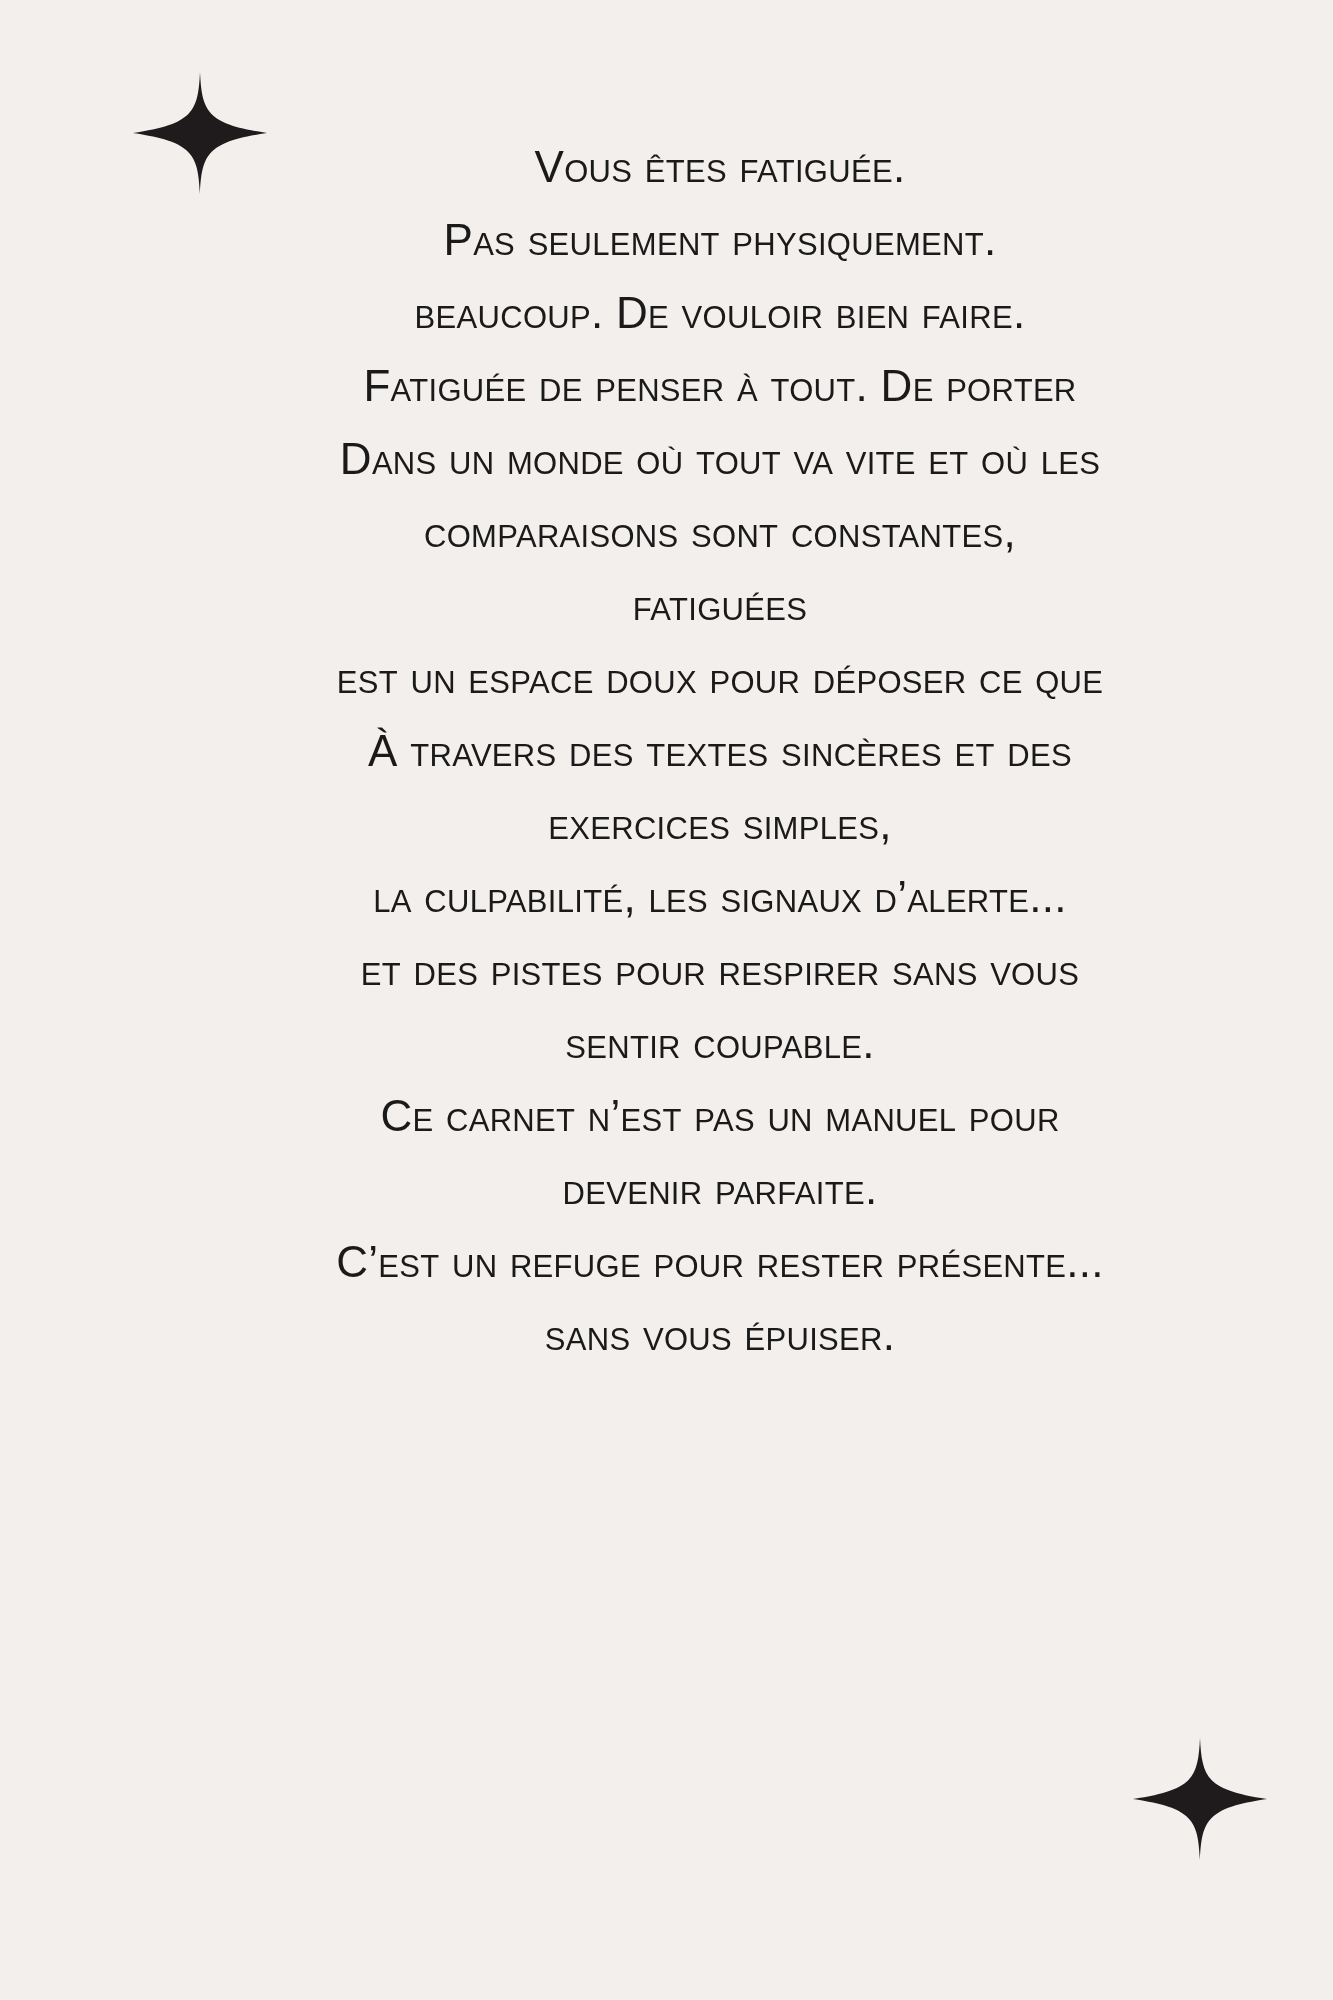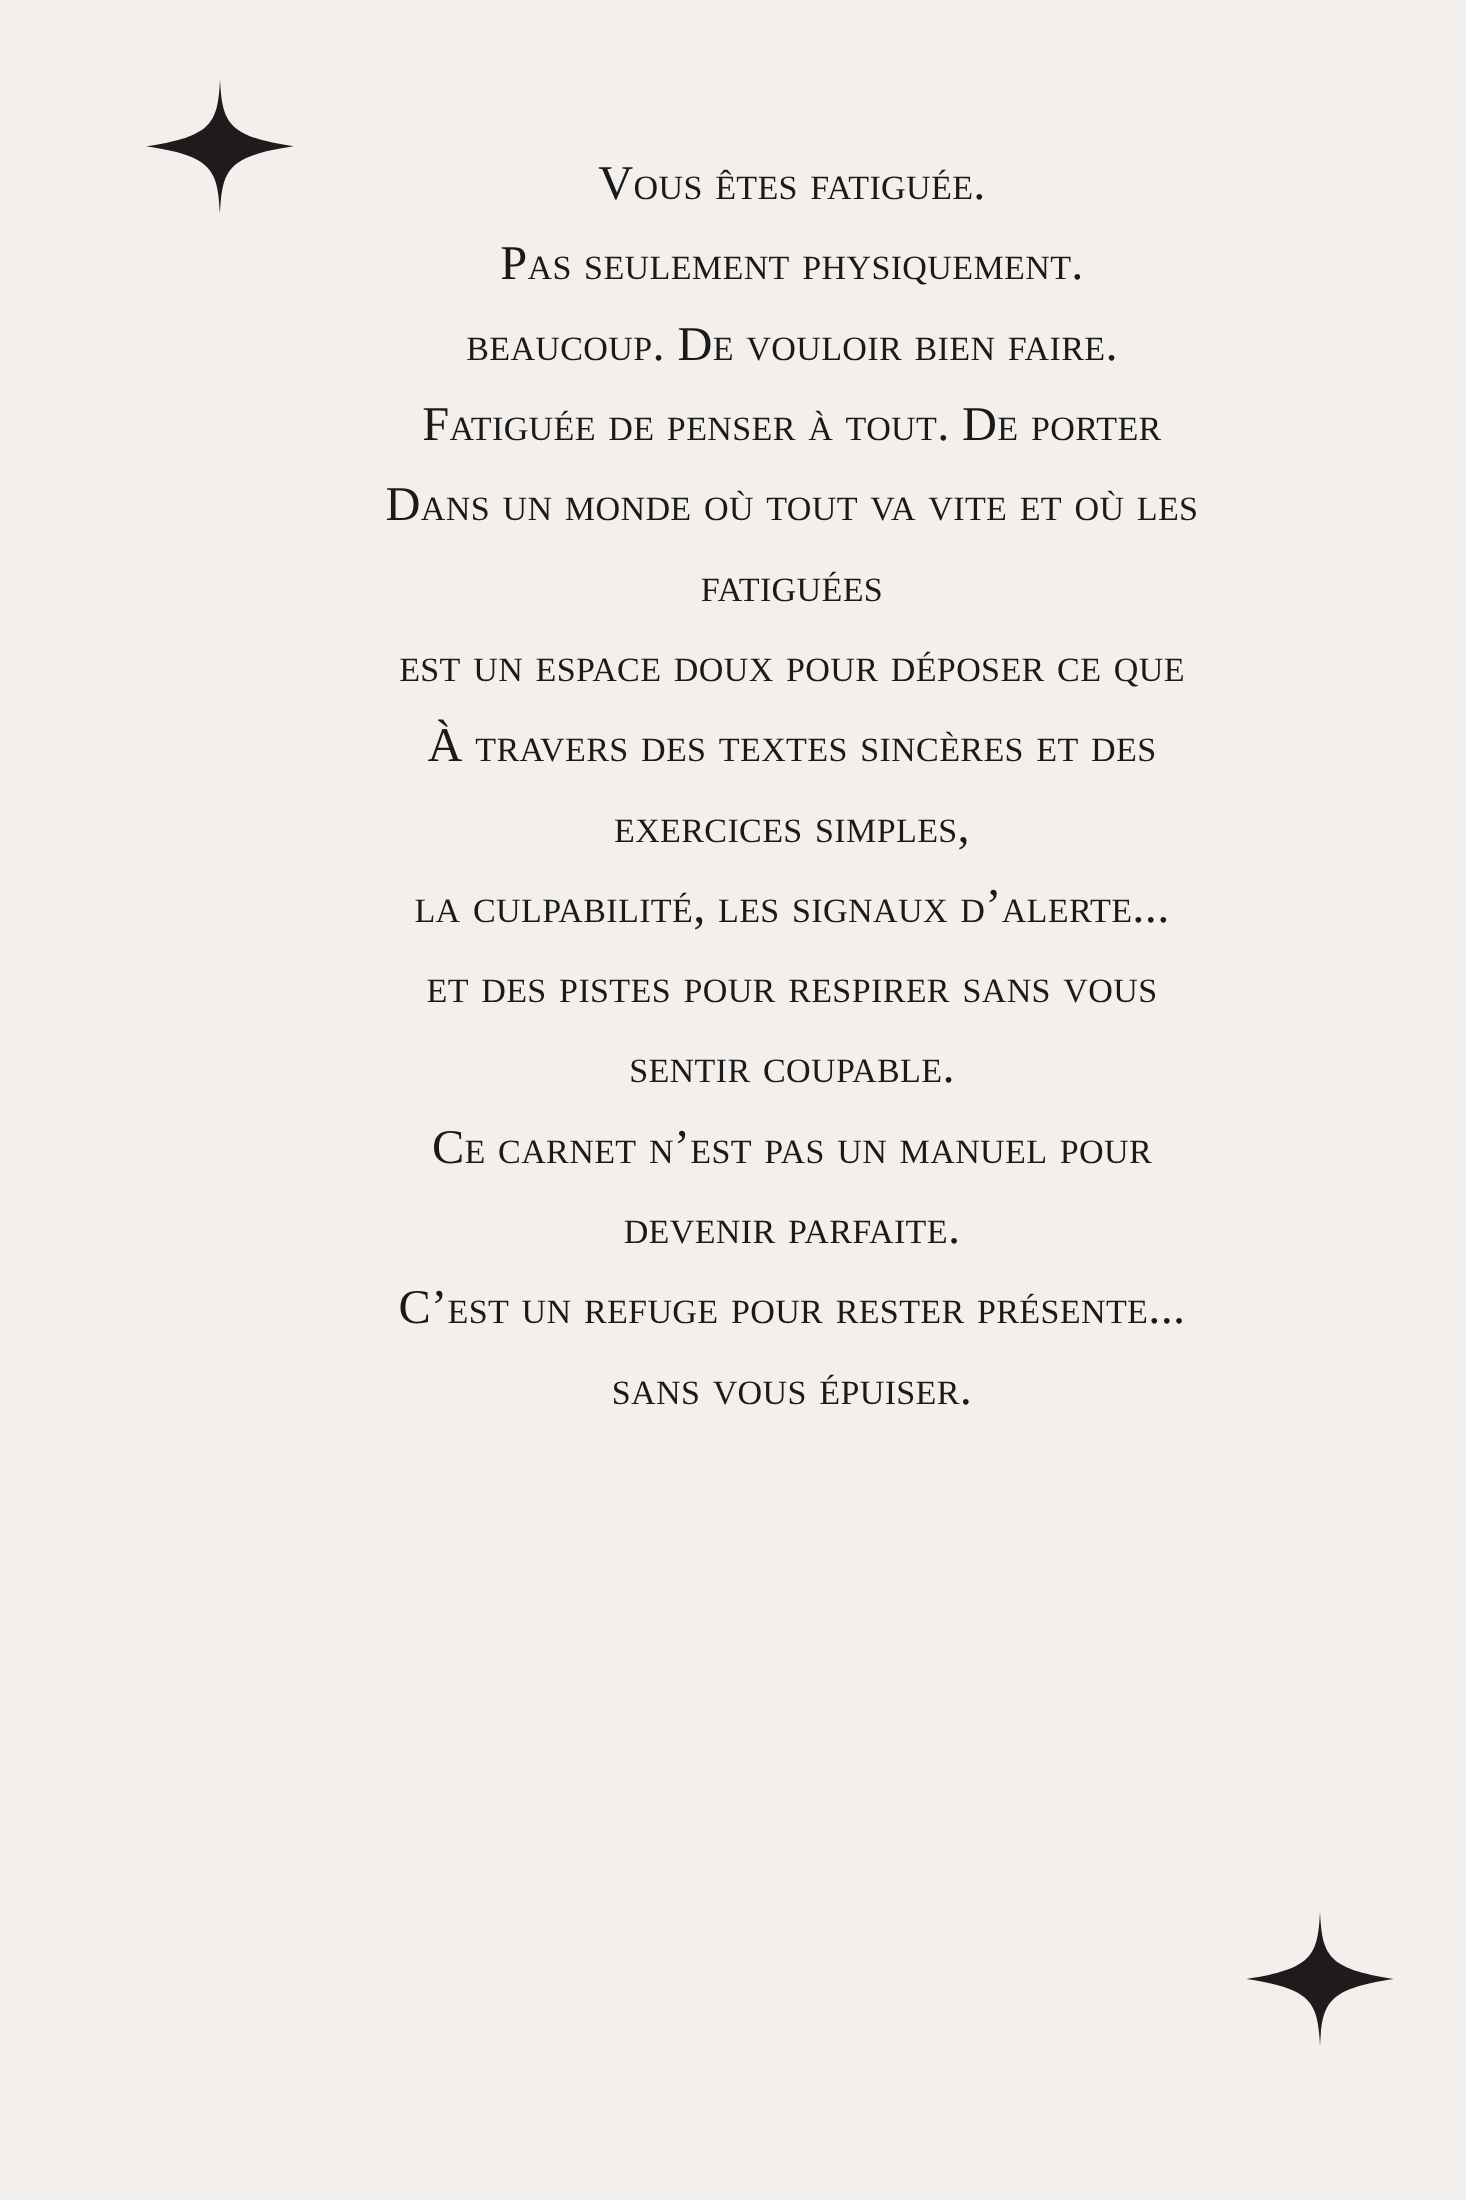--- a/index.html
+++ b/index.html
@@ -19,21 +19,21 @@
     }
     .star svg { display: block; }
     .star-top { left: 133px; top: 72px; width: 134px; height: 122px; }
     .star-bottom { left: 1133px; top: 1738px; width: 134px; height: 122px; }
     .text-block {
       position: absolute;
       left: 200px;
       width: 1040px;
       top: 130px;
       text-align: center;
-      font-family: Liberation Serif, serif;
+      font-family: Liberation Sans, sans-serif;
       font-variant: small-caps;
       color: #1a1a1a;
       font-size: 44px;
       line-height: 73px;
       letter-spacing: 0.3px;
     }
     .text-block .line {
       display: block;
       white-space: nowrap;
     }
@@ -46,20 +46,21 @@
     <path d="M67 0 C69 40 74 52 134 61 C74 70 69 82 67 122 C65 82 60 70 0 61 C60 52 65 40 67 0 Z" fill="#1f1b1c"></path>
   </svg>
 </div>
 
 <div class="text-block">
   <span class="line">Vous êtes fatiguée.</span>
   <span class="line">Pas seulement physiquement.</span>
   <span class="line">beaucoup. De vouloir bien faire.</span>
   <span class="line">Fatiguée de penser à tout. De porter</span>
   <span class="line">Dans un monde où tout va vite et où les</span>
+  <span class="line">comparaisons sont constantes,</span>
   <span class="line">fatiguées</span>
   <span class="line">est un espace doux pour déposer ce que</span>
   <span class="line">À travers des textes sincères et des</span>
   <span class="line">exercices simples,</span>
   <span class="line">la culpabilité, les signaux d’alerte...</span>
   <span class="line">et des pistes pour respirer sans vous</span>
   <span class="line">sentir coupable.</span>
   <span class="line">Ce carnet n’est pas un manuel pour</span>
   <span class="line">devenir parfaite.</span>
   <span class="line">C’est un refuge pour rester présente...</span>

